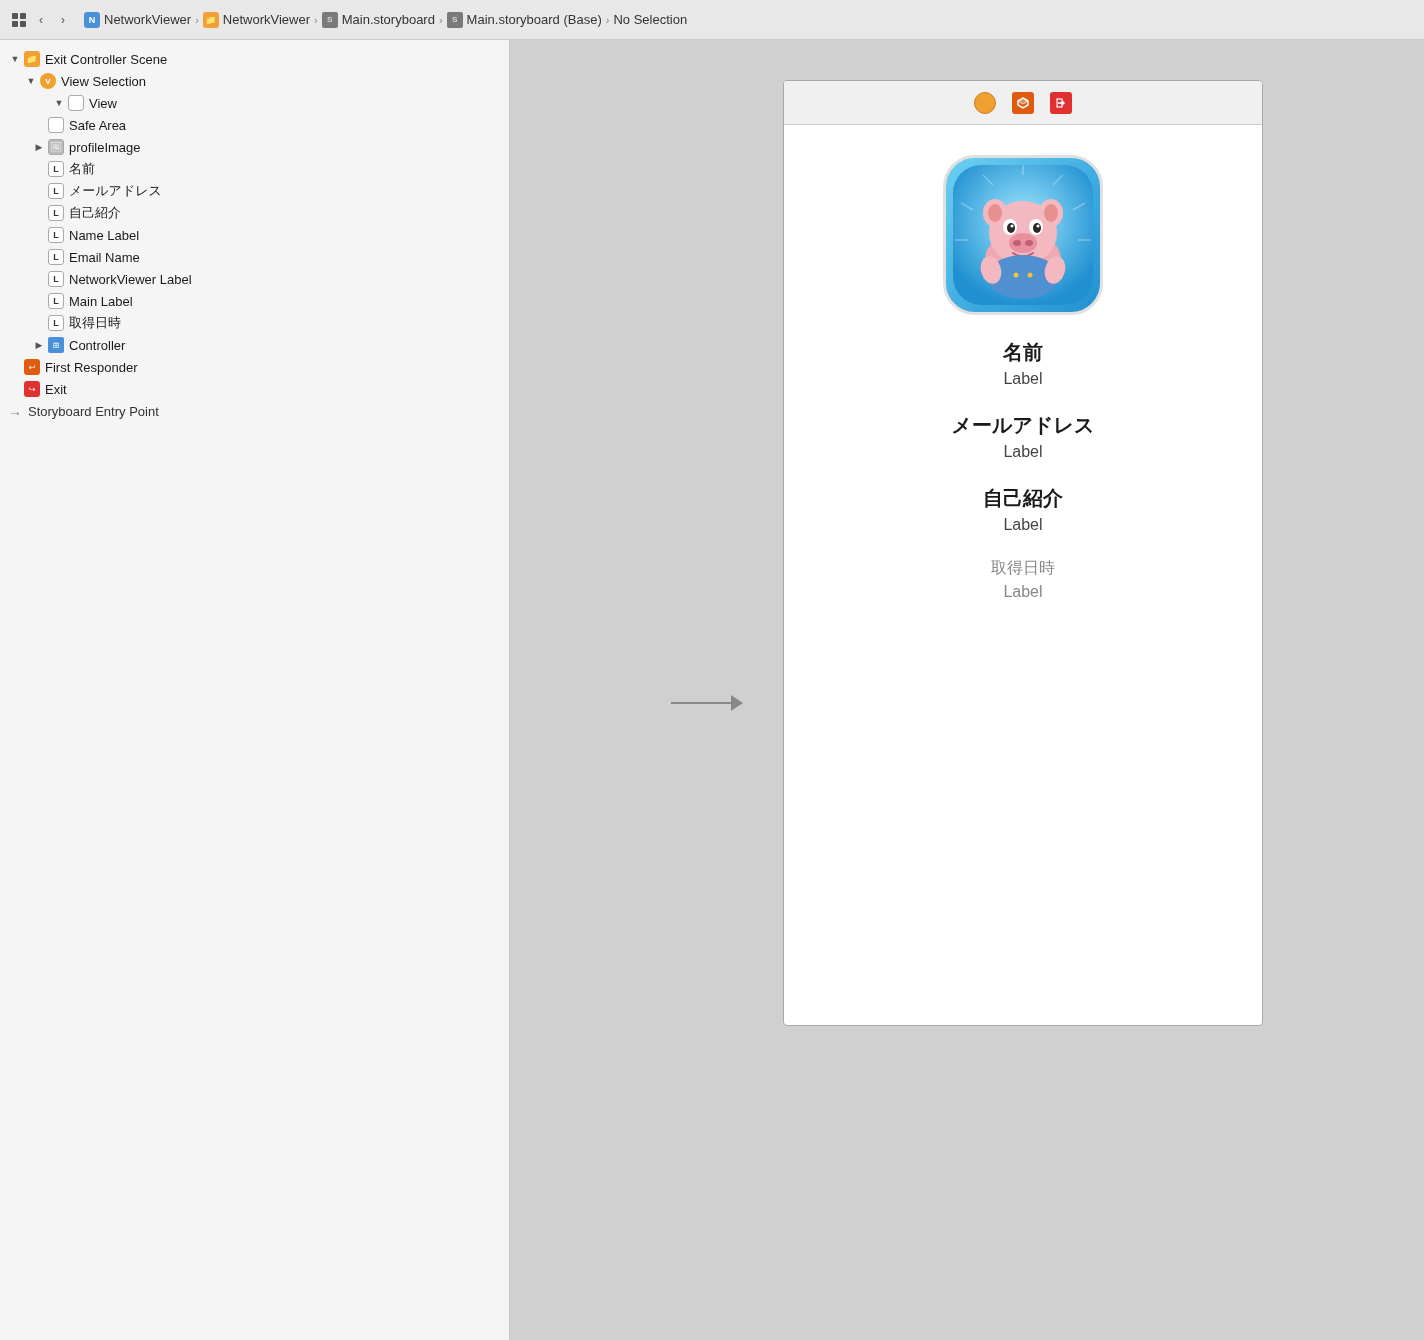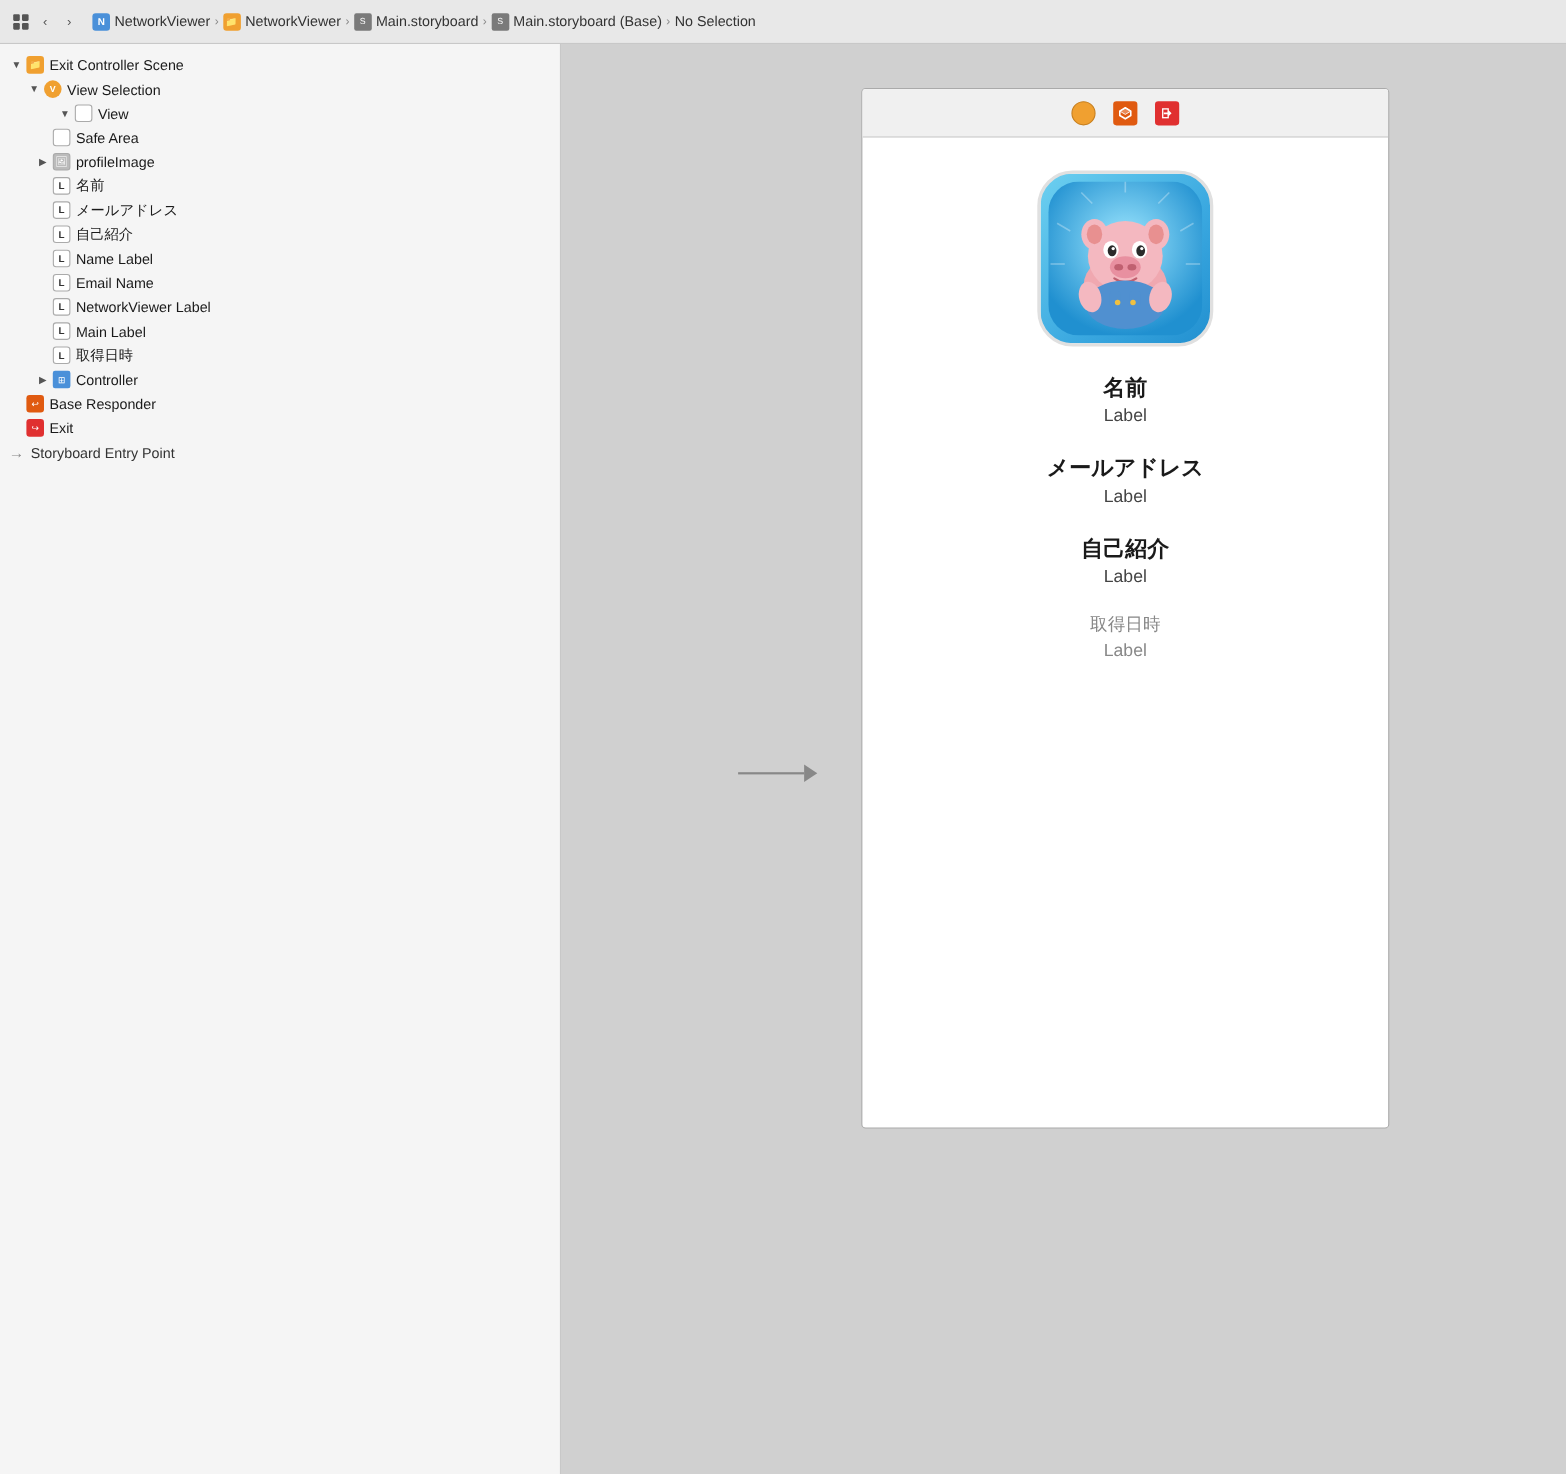--- a/index.html
+++ b/index.html
@@ -468,21 +468,21 @@
 
     <div class="tree-item indent-3">
       <span class="tree-arrow closed"></span>
       <span class="tree-node-icon icon-constraints" style="font-size:8px; background:#4a90d9; border-radius:2px;">⊞</span>
       <span>Controller</span>
     </div>
 
     <div class="tree-item indent-0">
       <span class="tree-arrow empty"></span>
       <span class="tree-node-icon icon-first-responder" style="background:#e05a10; border-radius:3px; font-size:8px; color:white;">↩</span>
-      <span>Base Responder</span>
+      <span>First Responder</span>
     </div>
 
     <div class="tree-item indent-0">
       <span class="tree-arrow empty"></span>
       <span class="tree-node-icon icon-exit" style="background:#e03030; border-radius:3px; font-size:8px; color:white;">↪</span>
       <span>Exit</span>
     </div>
 
     <div class="entry-point-row">
       <span class="arrow-right-icon">→</span>

